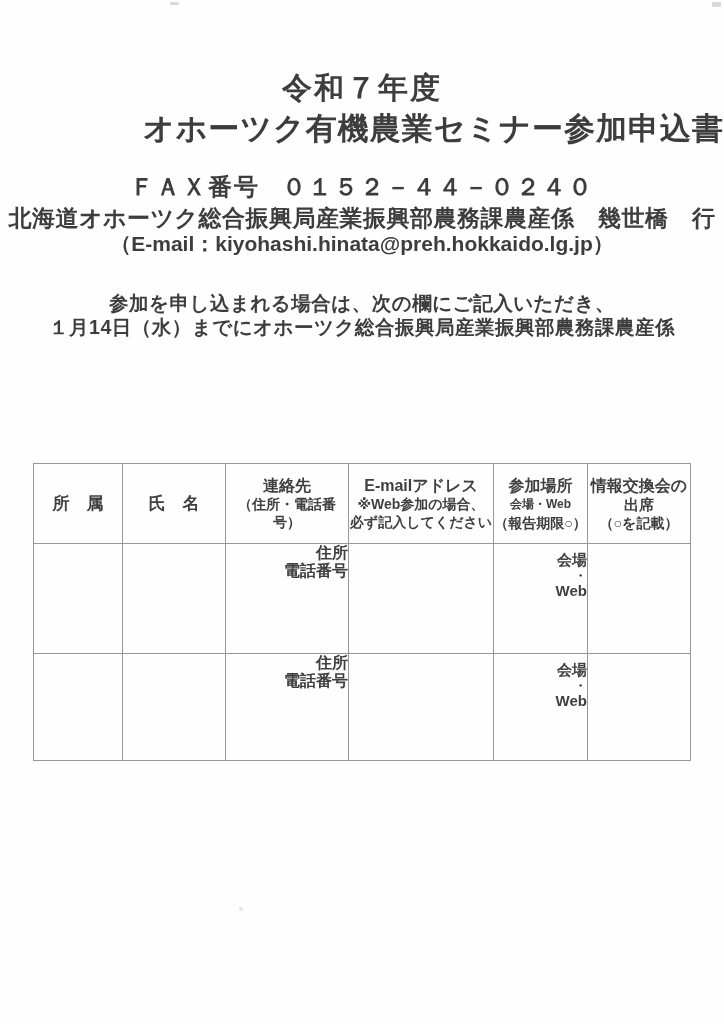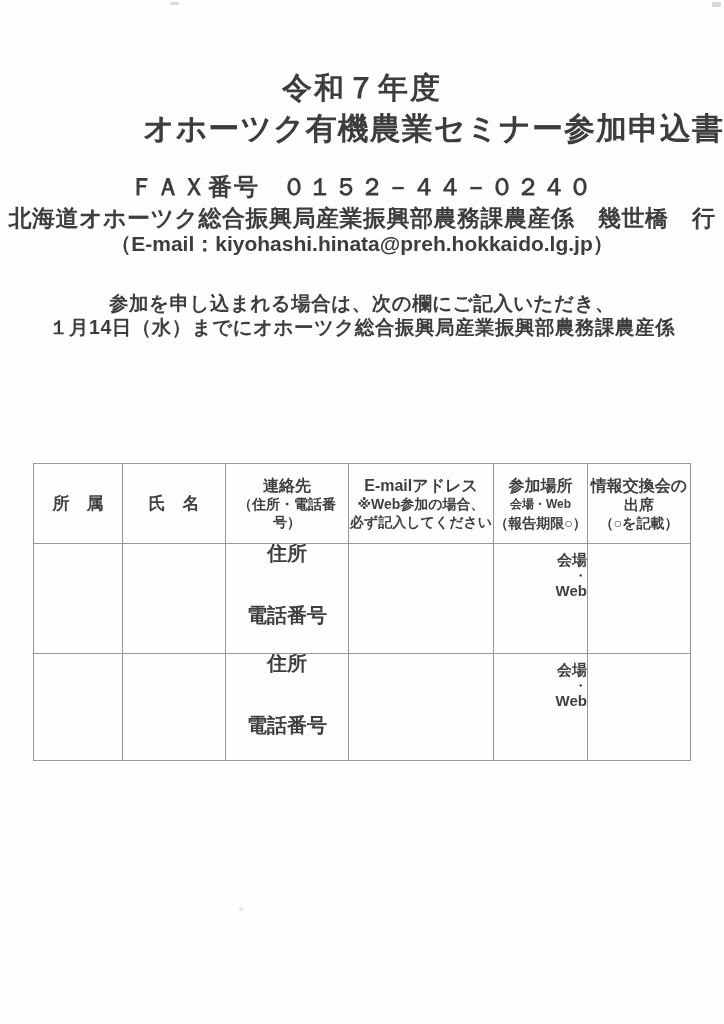--- a/index.html
+++ b/index.html
@@ -52,22 +52,22 @@
     color:#3f3f3f;
     overflow:hidden;
   }
   .app-table thead tr { height:80px; }
   .app-table tbody tr.entry-row-1 { height:110px; }
   .app-table tbody tr.entry-row-2 { height:107px; }
   .app-table th { text-align:center; vertical-align:middle; font-size:16px; line-height:19px; }
   .th-line { display:block; }
   .th-sub { font-size:14px; line-height:18px; }
   .app-table td { vertical-align:top; }
-  .cell-contact { padding:7px 4px 0 9px; font-size:20px; line-height:18px; text-align:center; }
-  .contact-phone { margin-top:44px; }
+  .cell-contact { padding:7px 4px 0 9px; font-size:16px; line-height:18px; text-align:right; }
+  .contact-phone { }
   .cell-venue { vertical-align:middle; text-align:center; font-size:15px; line-height:16px; }
   .venue-sep { font-size:13px; line-height:15px; }
   .venue-stack { padding-top:8px;text-align:right; }
 </style>
 </head>
 <body>
 
 <div class="page">
 
   <div class="speck speck-a"></div>

